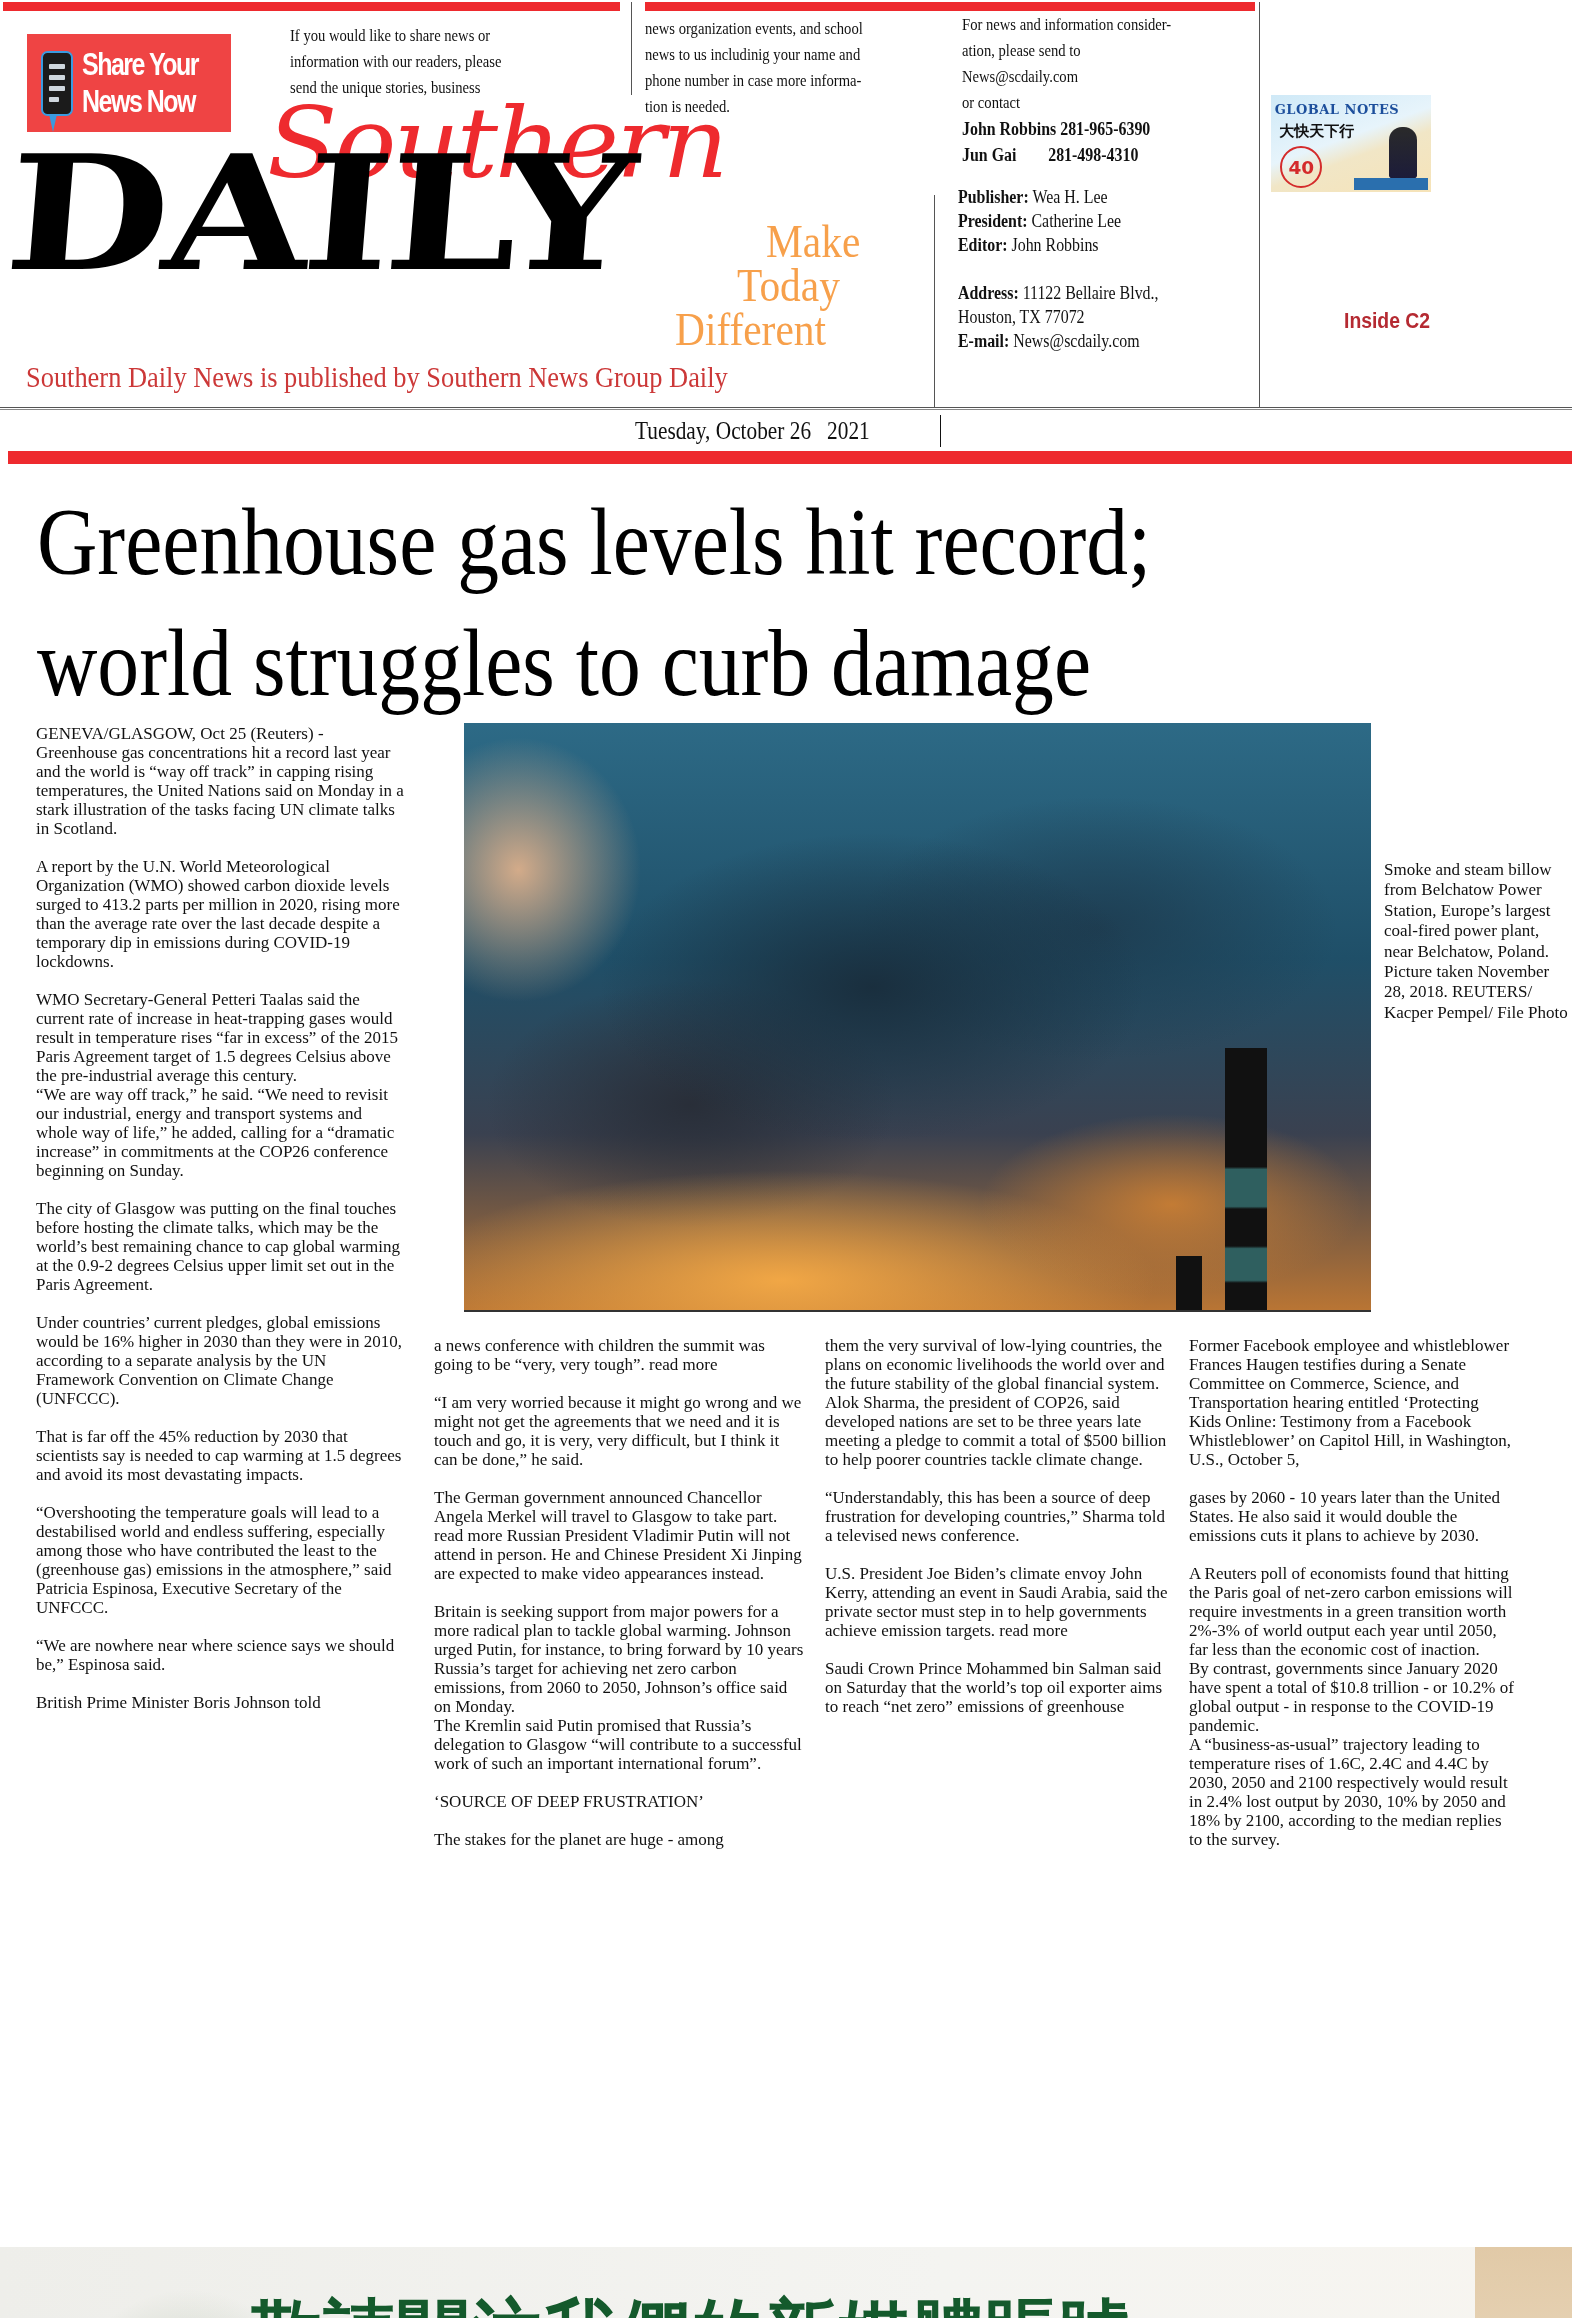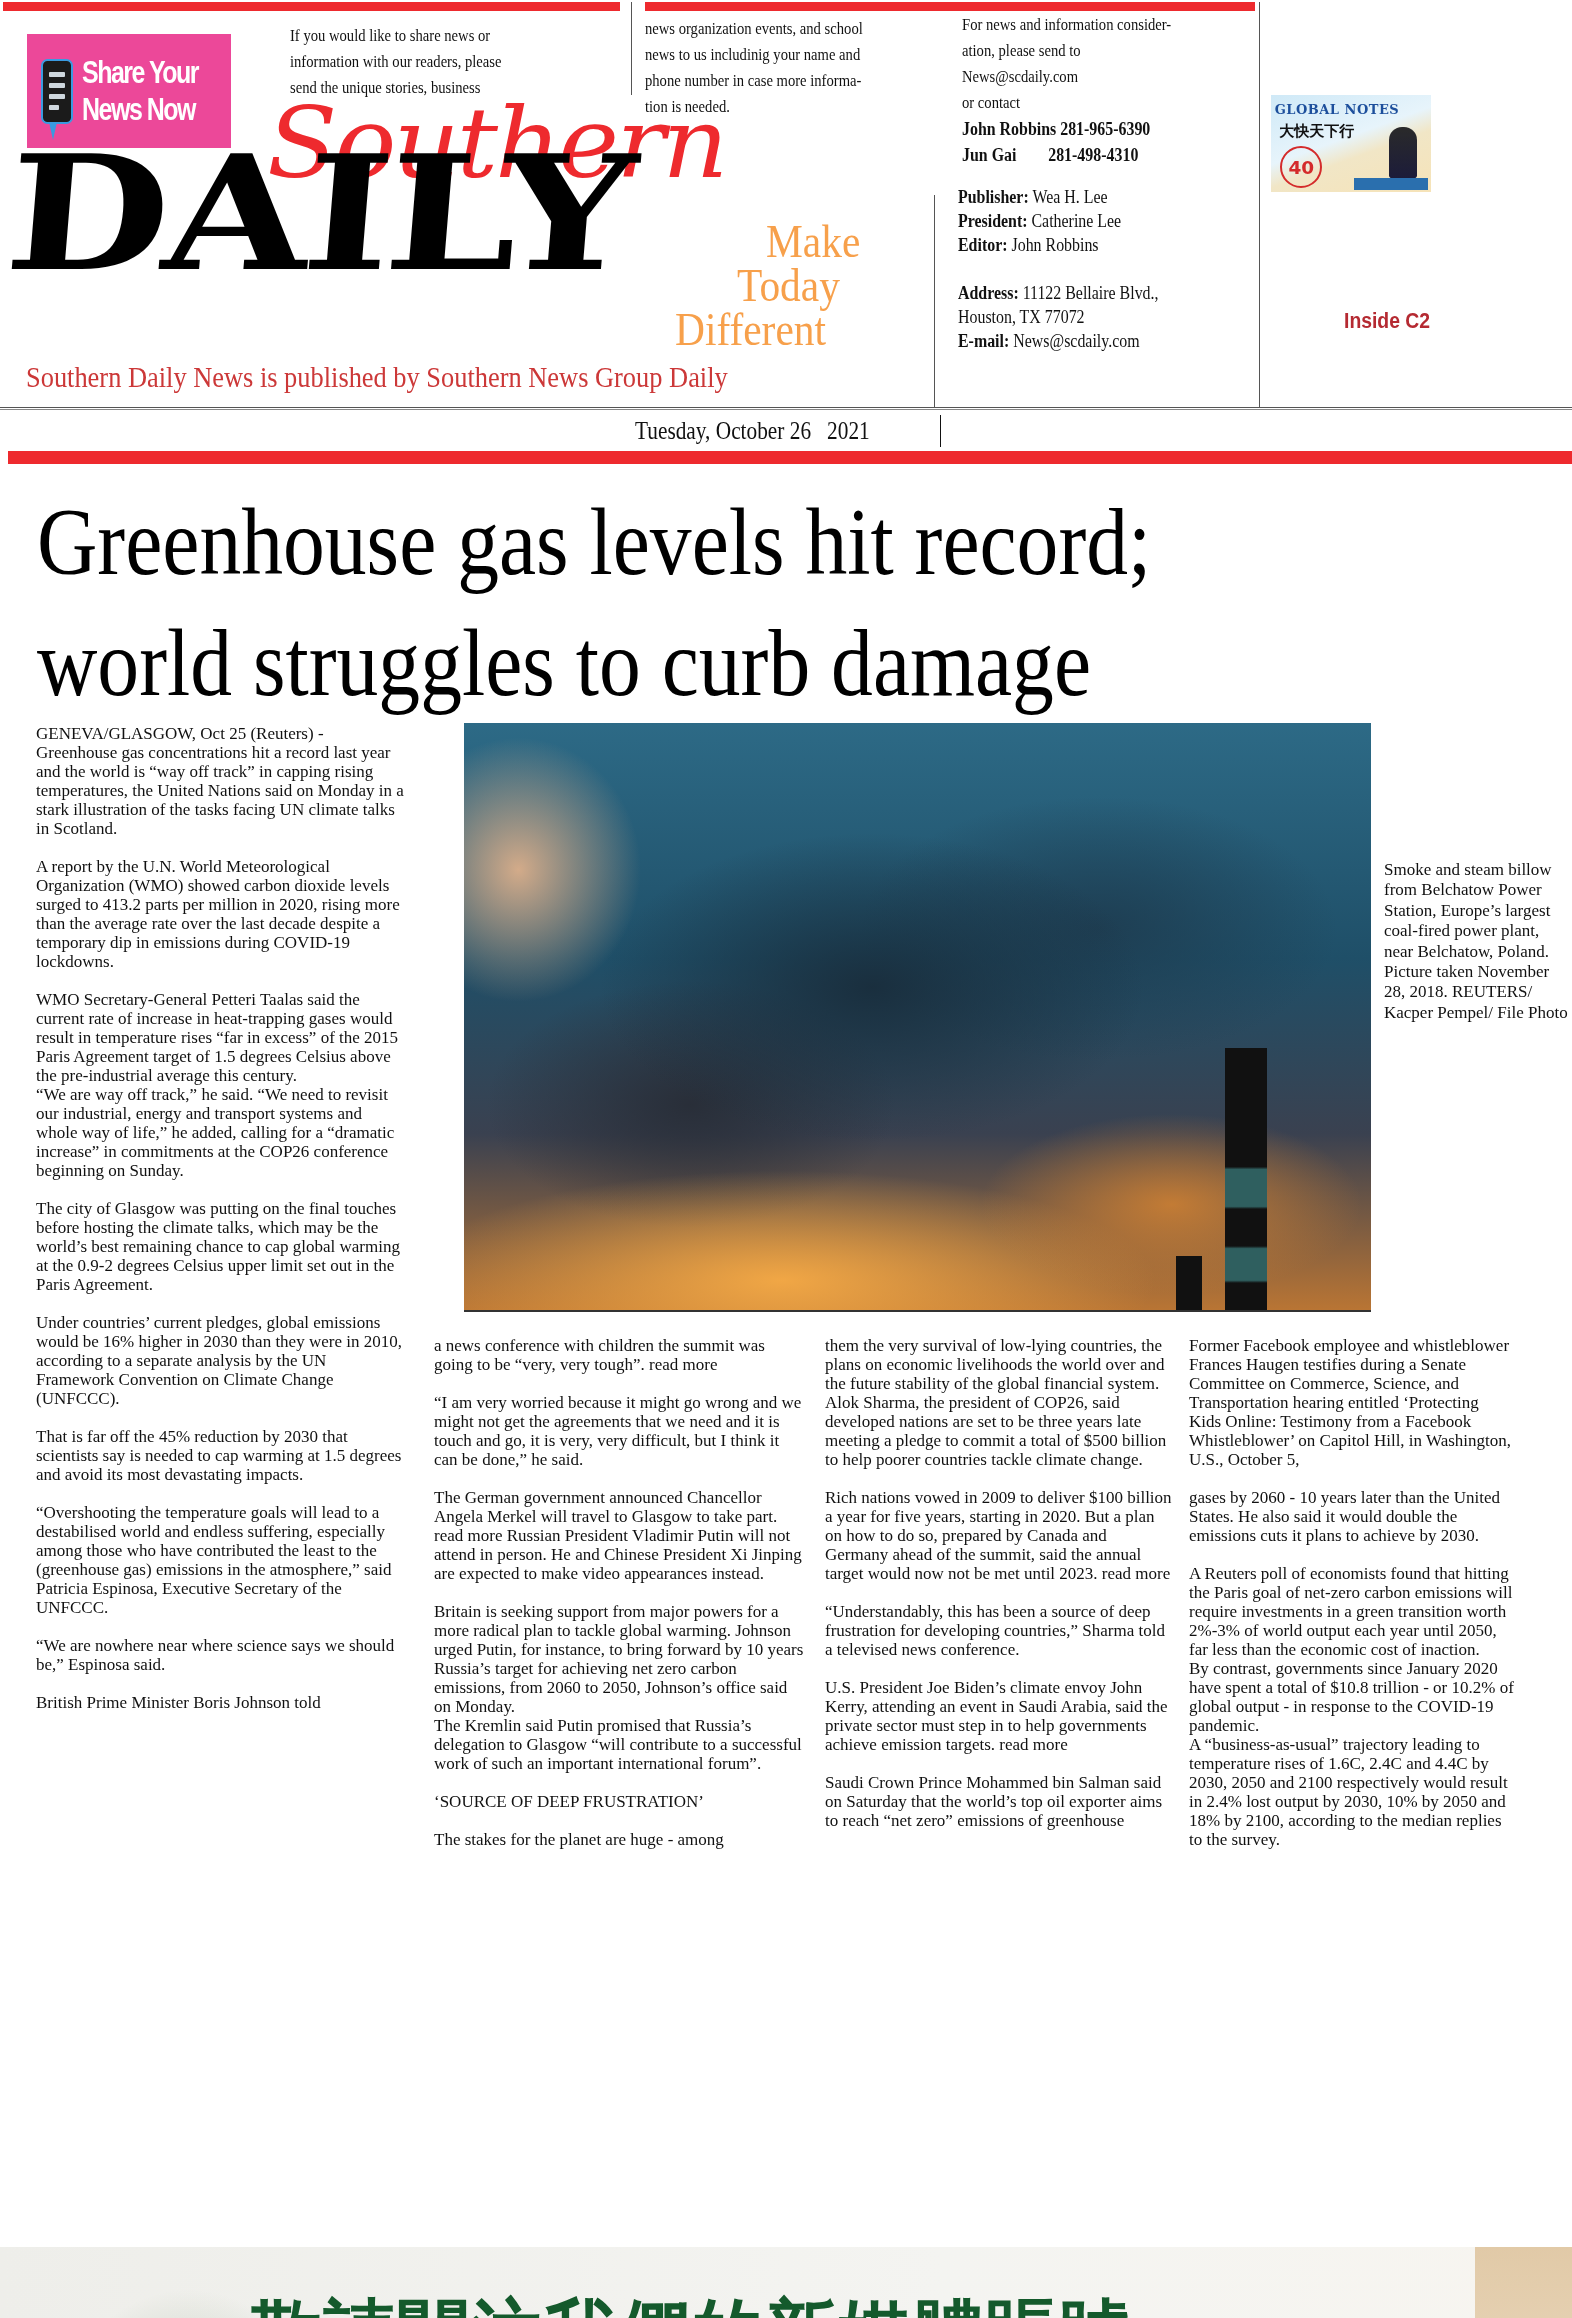--- a/index.html
+++ b/index.html
@@ -3,21 +3,21 @@
 <meta charset="utf-8">
 <style>
   * { box-sizing: border-box; margin: 0; padding: 0; }
   html, body { width: 1572px; height: 3003px; background: #ffffff; overflow: hidden; }
   body { position: relative; font-family: "Liberation Serif", "DejaVu Serif", serif; color: #111; }
   .abs { position: absolute; }
 
   
   .redbar { position: absolute; background: #ee2a2e; }
   .vrule { position: absolute; width: 1.4px; background: #555; }
-  .share-badge { left: 27px; top: 34px; width: 204px; height: 114px; background: #ec4899; display: flex; align-items: center; }
+  .share-badge { left: 27px; top: 34px; width: 204px; height: 98px; background: #ef4444; display: flex; align-items: center; }
   .share-badge .bubble { width: 42px; height: 65px; margin-left: 14px; background: #1b1b1b; border: 2.8px solid #3a9ae0; border-radius: 6.5px; position: relative; display: flex; flex-direction: column; justify-content: center; gap: 6.5px; padding: 0 5.6px; }
   .share-badge .bubble i { display: block; height: 4.6px; background: #cfd7de; border-radius: 0.9px; }
   .share-badge .bubble::after { content: ""; position: absolute; left: 5.6px; bottom: -18.5px; border-left: 4.6px solid transparent; border-right: 4.6px solid transparent; border-top: 18.5px solid #3a9ae0; }
   .share-badge .txt { margin-left: 9.3px; color: #fff; font-family: "Liberation Sans", sans-serif; font-weight: bold; font-size: 32px; line-height: 37px; letter-spacing: -1.9px; transform: scaleX(0.78); transform-origin: left center; white-space: nowrap; }
 
   .info-text { font-family: "Liberation Serif", serif; font-size: 17px; line-height: 26px; color: #111; transform: scaleX(0.86); transform-origin: left top; white-space: nowrap; }
   .contact-line { font-size: 18.5px; line-height: 26px; font-weight: bold; white-space: pre; }
 
   .logo-southern { left: 267px; top: 95px; font-family: "DejaVu Serif", serif; font-style: italic; font-size: 97px; color: #ee2a2e; line-height: 1; letter-spacing: -2.8px; transform: scaleX(1.06); transform-origin: left top; }
   .logo-daily { left: 14px; top: 134px; font-family: "DejaVu Serif", serif; font-weight: bold; font-size: 167px; line-height: 1; color: #000; letter-spacing: -4.6px; transform: scaleX(1.12) scaleY(0.95) skewX(-4deg); transform-origin: left top; }
@@ -187,21 +187,20 @@
   <p>The German government announced Chancellor Angela Merkel will travel to Glasgow to take part. read more Russian President Vladimir Putin will not attend in person. He and Chinese President Xi Jinping are expected to make video appearances instead.</p>
   <p class="tight">Britain is seeking support from major powers for a more radical plan to tackle global warming. Johnson urged Putin, for instance, to bring forward by 10 years Russia’s target for achieving net zero carbon emissions, from 2060 to 2050, Johnson’s office said on Monday.</p>
   <p>The Kremlin said Putin promised that Russia’s delegation to Glasgow “will contribute to a successful work of such an important international forum”.</p>
   <p>‘SOURCE OF DEEP FRUSTRATION’</p>
   <p>The stakes for the planet are huge - among</p>
 </div>
 
 <div class="col col3">
   <p class="tight">them the very survival of low-lying countries, the plans on economic livelihoods the world over and the future stability of the global financial system.</p>
   <p>Alok Sharma, the president of COP26, said developed nations are set to be three years late meeting a pledge to commit a total of $500 billion to help poorer countries tackle climate change.</p>
-  <p>Rich nations vowed in 2009 to deliver $100 billion a year for five years, starting in 2020. But a plan on how to do so, prepared by Canada and Germany ahead of the summit, said the annual target would now not be met until 2023. read more</p>
   <p>“Understandably, this has been a source of deep frustration for developing countries,” Sharma told a televised news conference.</p>
   <p>U.S. President Joe Biden’s climate envoy John Kerry, attending an event in Saudi Arabia, said the private sector must step in to help governments achieve emission targets. read more</p>
   <p>Saudi Crown Prince Mohammed bin Salman said on Saturday that the world’s top oil exporter aims to reach “net zero” emissions of greenhouse</p>
 </div>
 
 <div class="col col4">
   <p>Former Facebook employee and whistleblower Frances Haugen testifies during a Senate Committee on Commerce, Science, and Transportation hearing entitled ‘Protecting Kids Online: Testimony from a Facebook Whistleblower’ on Capitol Hill, in Washington, U.S., October 5,</p>
   <p>gases by 2060 - 10 years later than the United States. He also said it would double the emissions cuts it plans to achieve by 2030.</p>
   <p class="tight">A Reuters poll of economists found that hitting the Paris goal of net-zero carbon emissions will require investments in a green transition worth 2%-3% of world output each year until 2050, far less than the economic cost of inaction.</p>
   <p class="tight">By contrast, governments since January 2020 have spent a total of $10.8 trillion - or 10.2% of global output - in response to the COVID-19 pandemic.</p>

